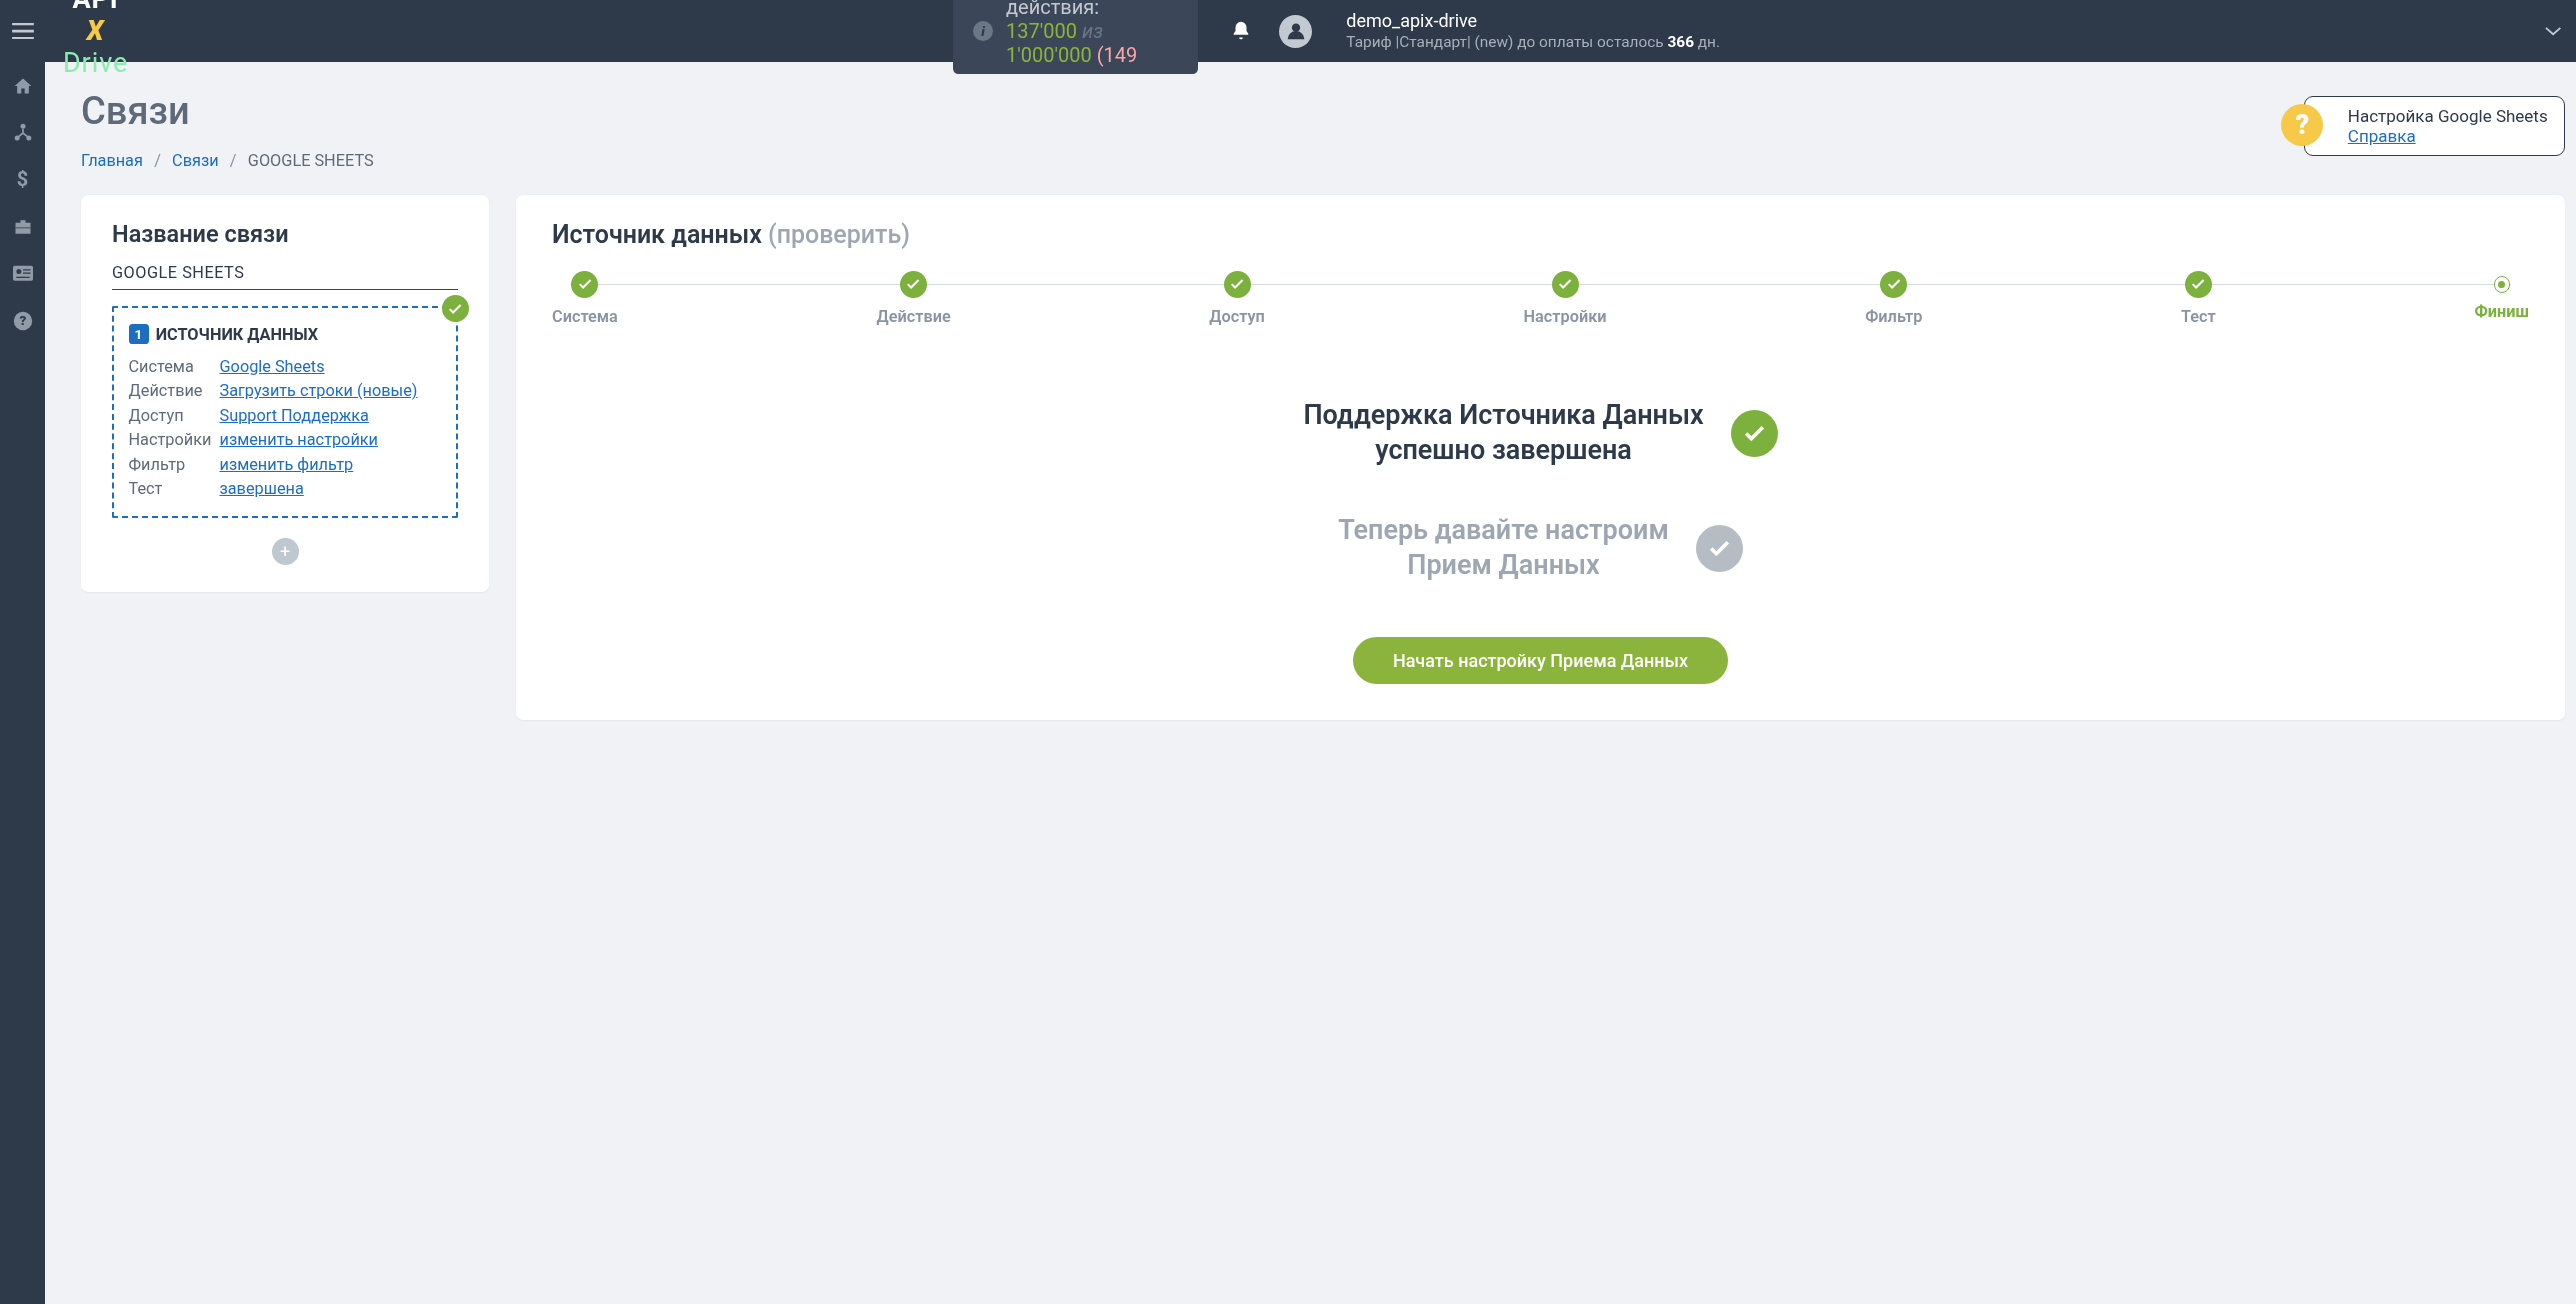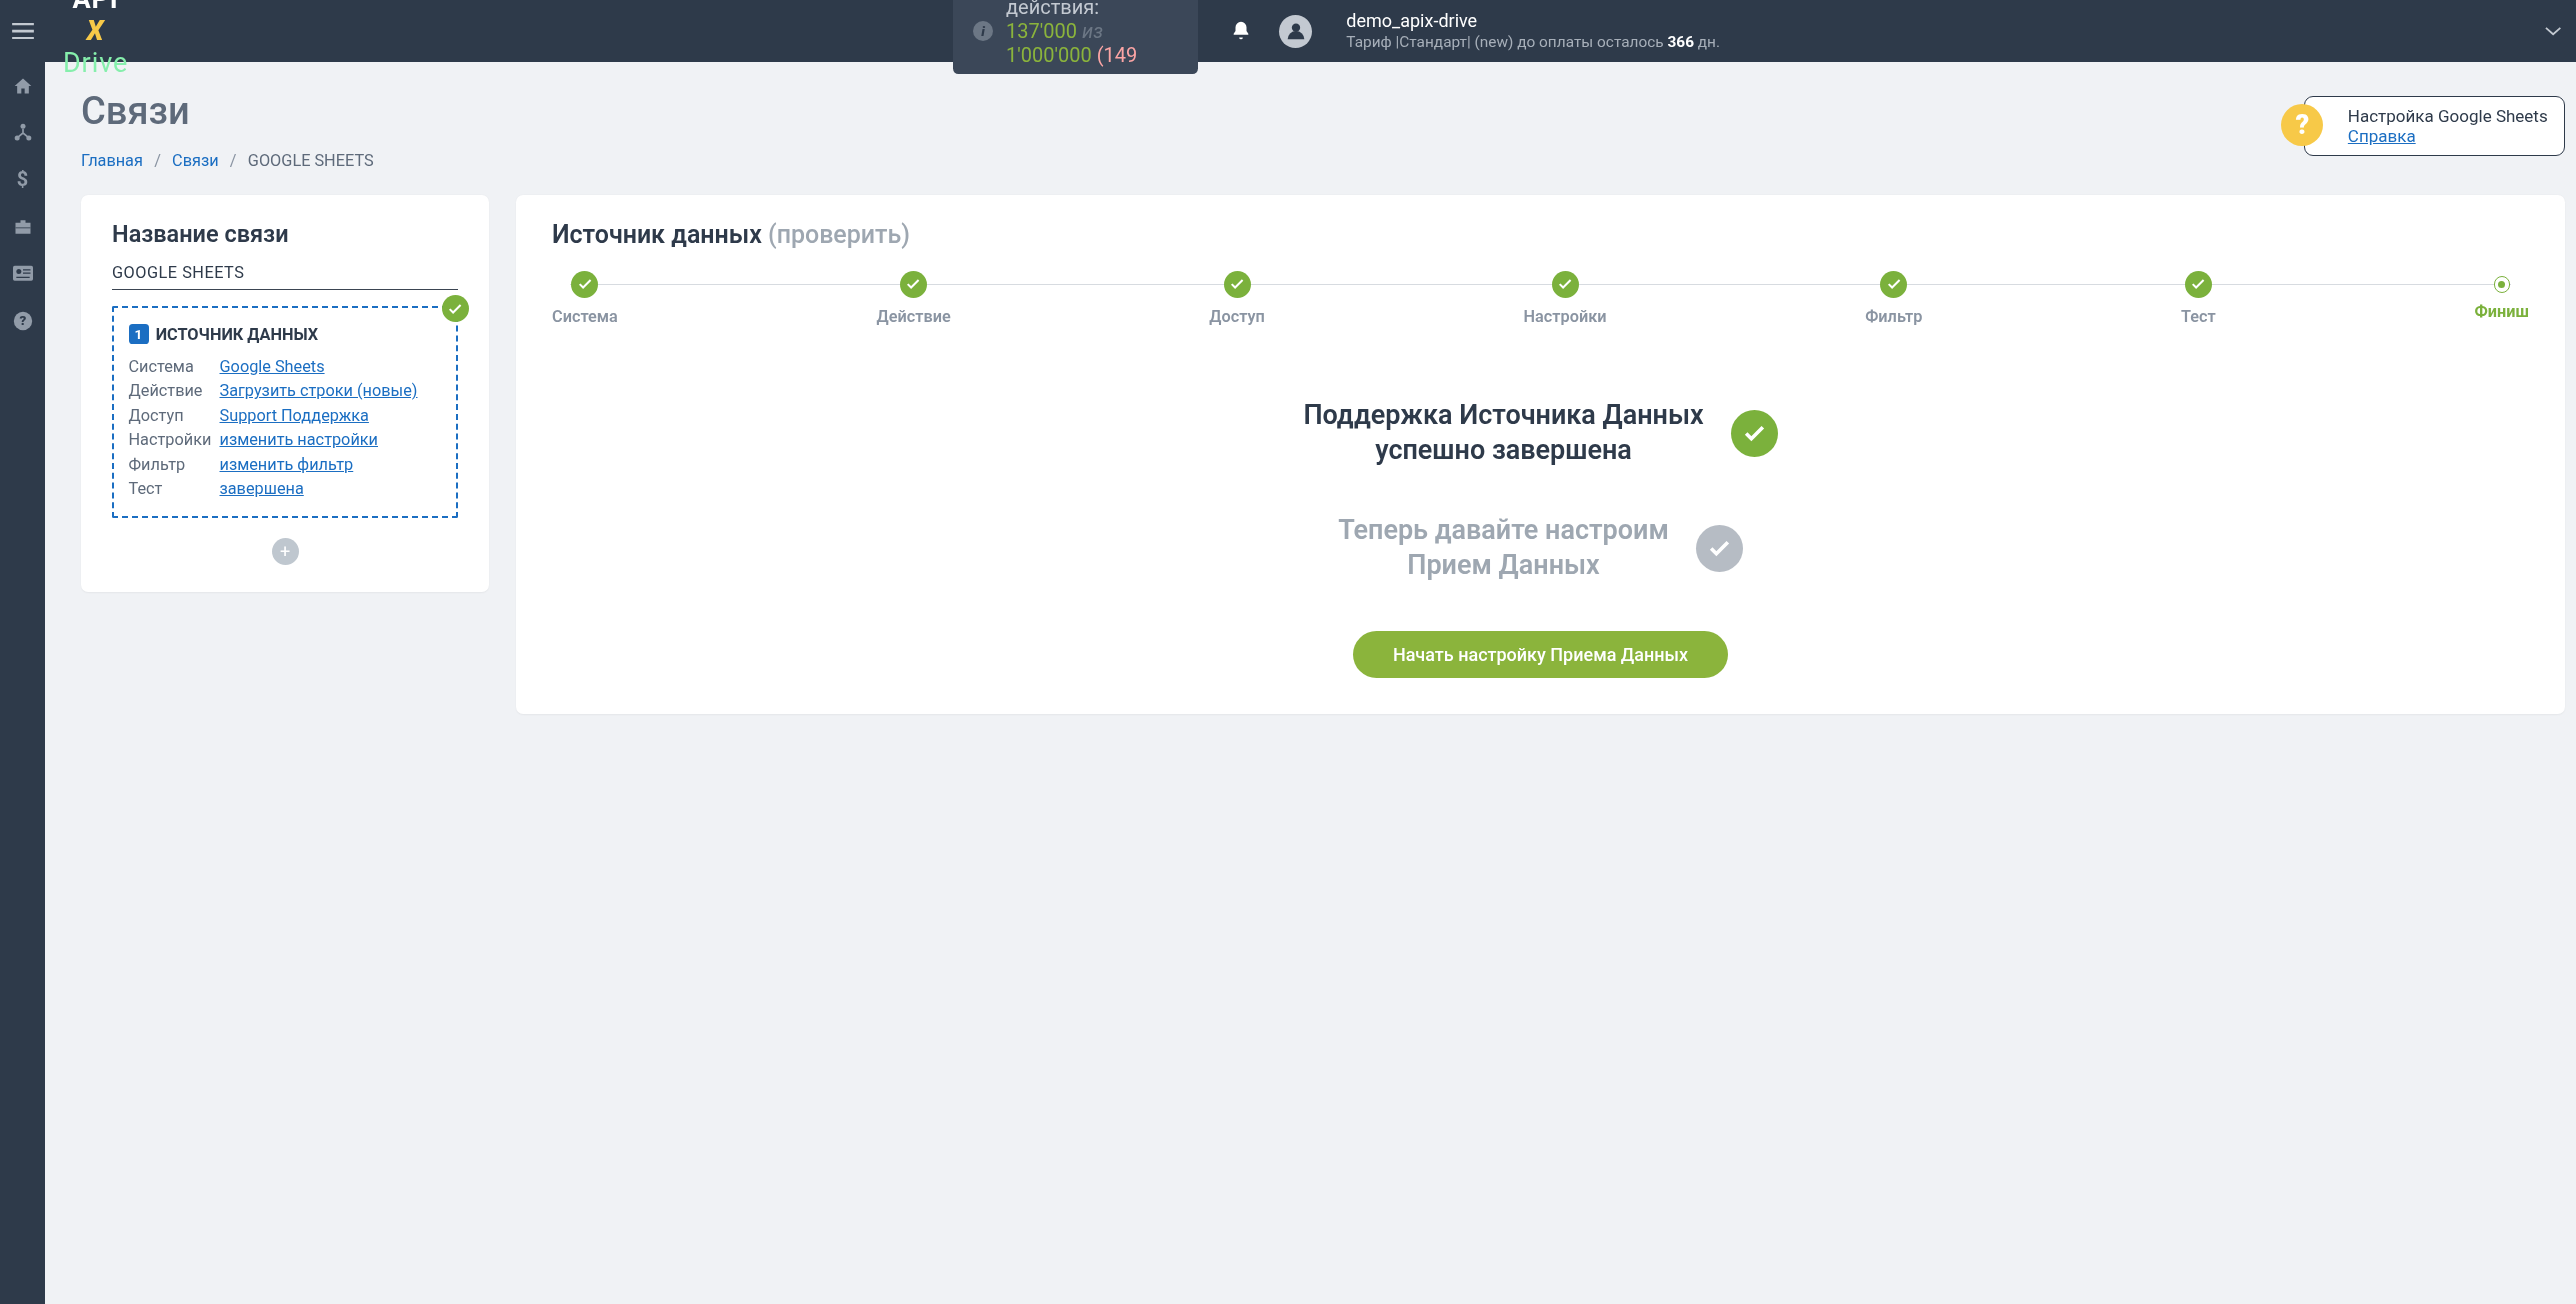--- a/index.html
+++ b/index.html
@@ -75,21 +75,21 @@
 .step.final .slabel { color:#7bb13c; font-weight:700; }
 
 .status-block { text-align:center; }
 .status-line { display:flex; align-items:center; justify-content:center; gap:27px; margin-bottom:45px; }
 .status-text { font-size:27px; font-weight:600; color:#2e3a4a; line-height:1.3; max-width:435px; }
 .status-text.gray { color:#9ea7b1; }
 .big-check { width:47px; height:47px; border-radius:50%; display:flex; align-items:center; justify-content:center; flex-shrink:0; }
 .big-check.green { background:#7bb13c; }
 .big-check.gray { background:#b6bcc4; }
 
-.primary-btn { background:#8bb43c; color:#fff; border:none; border-radius:23.5px; padding:12.7px 40px; font-size:18px; font-weight:500; cursor:pointer; margin-top:3px; }
+.primary-btn { background:#8bb43c; color:#fff; border:none; border-radius:23.5px; padding:12.7px 40px; font-size:18px; font-weight:500; cursor:pointer; margin-top:9px; }
 
 svg { display:block; }
 .check-svg { width:16.3px; height:16.3px; }
 .check-svg-big { width:25px; height:25px; }
 </style>
 </head>
 <body>
 
 <div class="topbar">
   <div class="hamburger">

